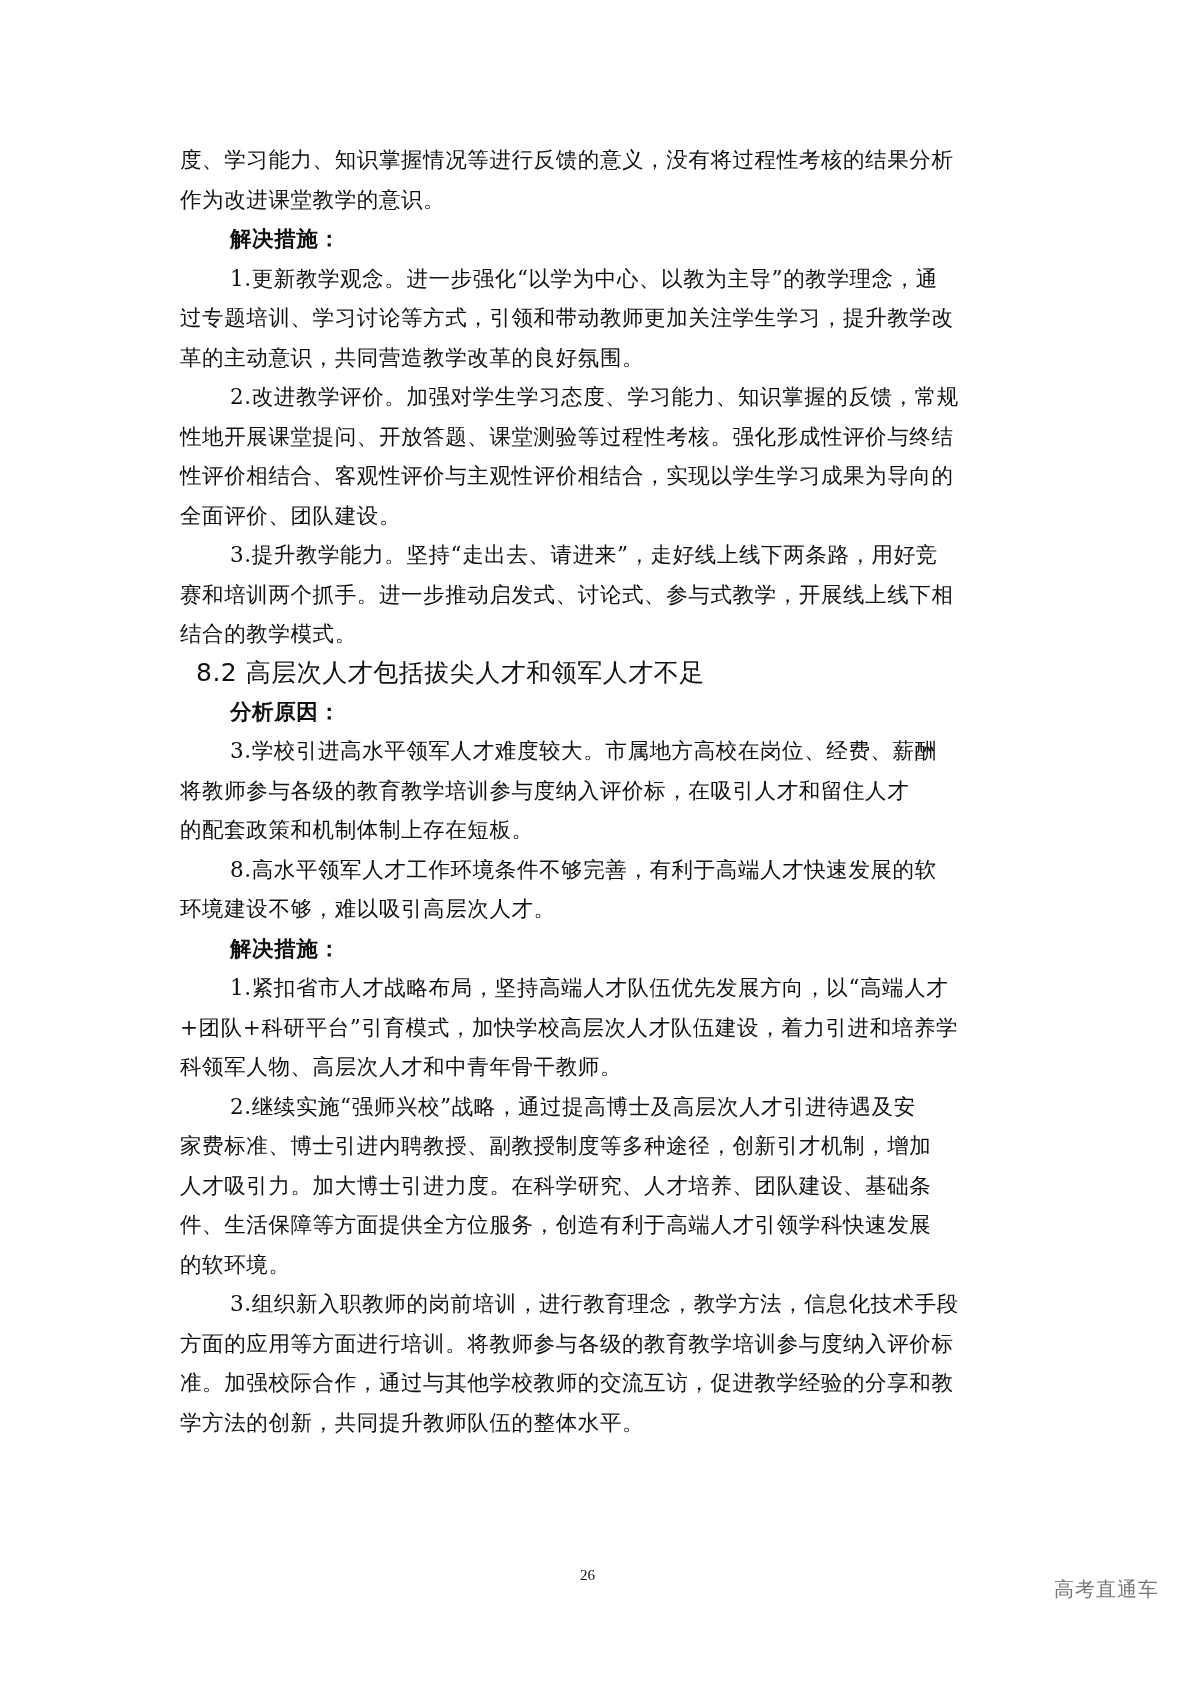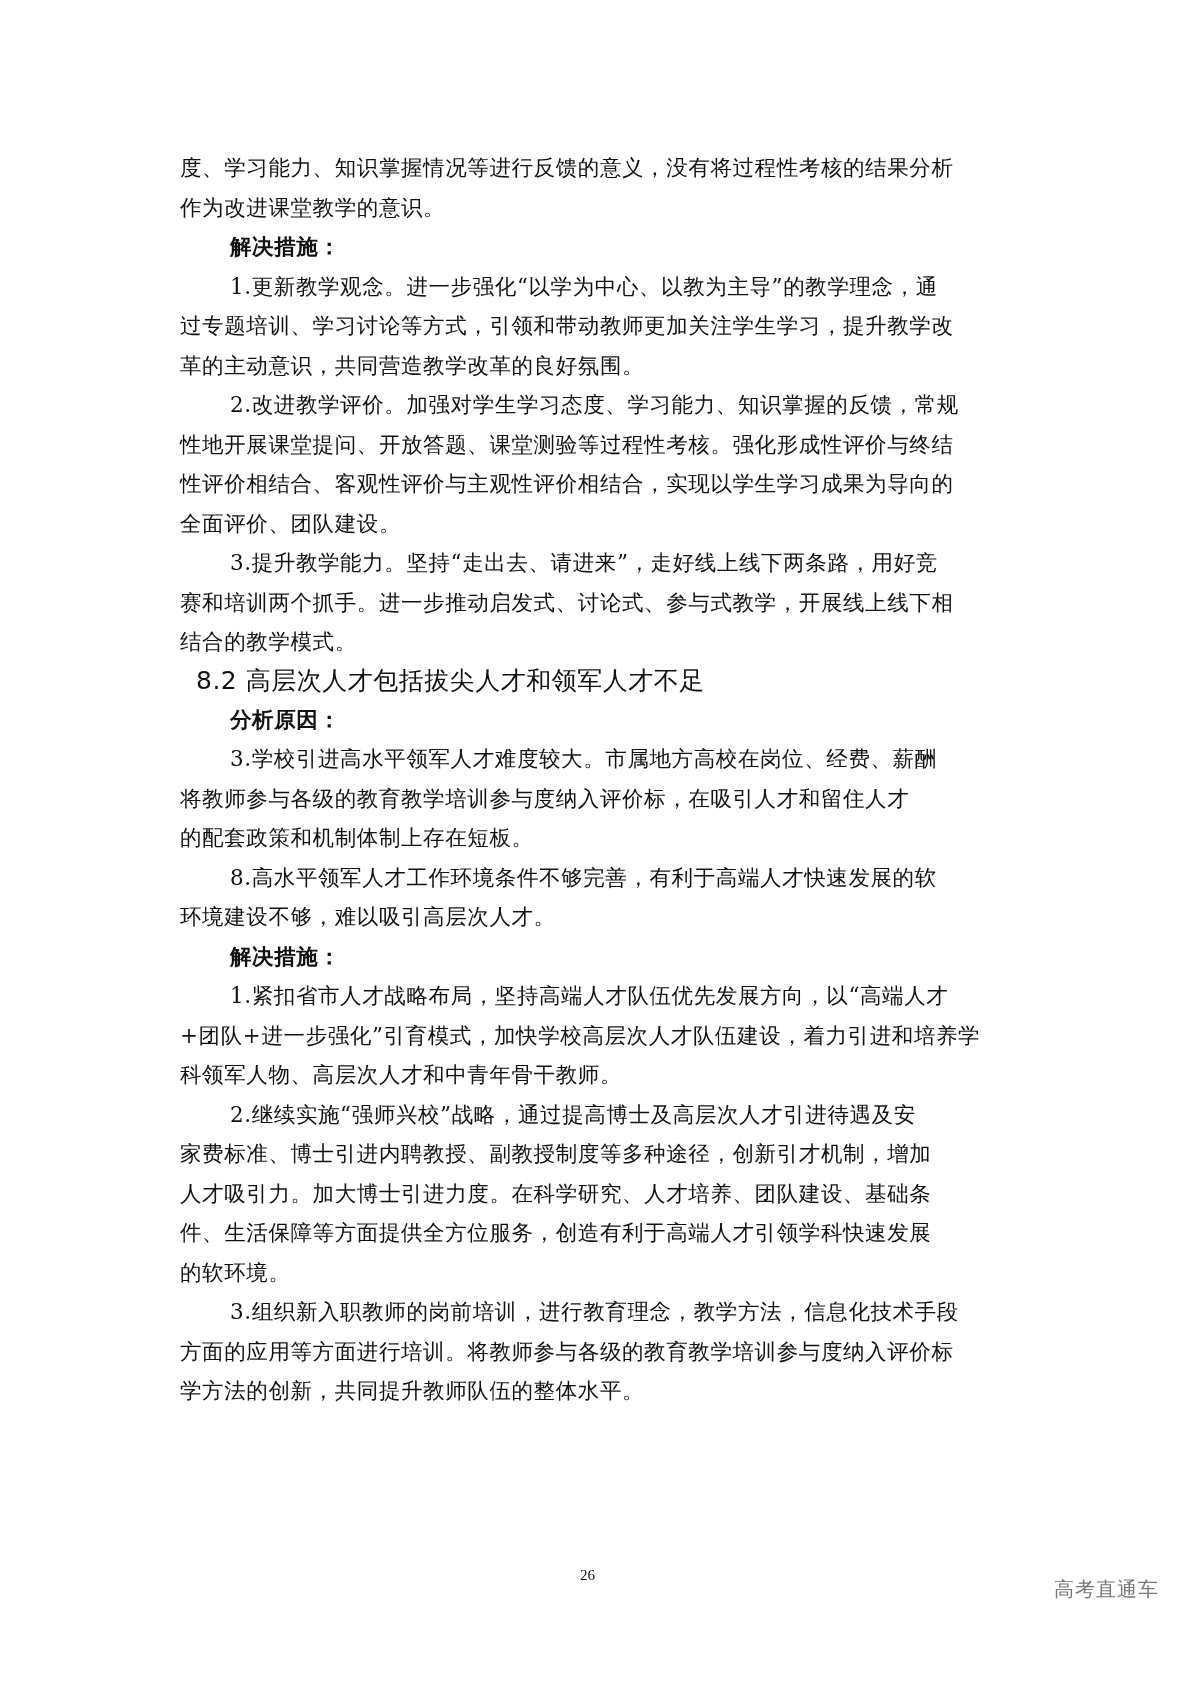--- a/index.html
+++ b/index.html
@@ -1,17 +1,17 @@
 <!DOCTYPE html>
 <html><head>
 <meta charset="utf-8">
 <style>
   html, body { margin: 0; padding: 0; background: #ffffff; }
   body { width: 1191px; height: 1684px; position: relative; overflow: hidden; font-family: "DejaVu Serif", "Liberation Serif", serif; color: #111; }
-  .page { position: absolute; left: 180px; top: 148px; width: 832px; }
+  .page { position: absolute; left: 180px; top: 140px; width: 832px; }
   .line { font-size: 21.5px; line-height: 39.5px; height: 39.5px; white-space: nowrap; letter-spacing: 0.6px; }
   .indent { padding-left: 50px; }
   .bold { font-weight: bold; font-family: "DejaVu Sans", "Liberation Sans", sans-serif; }
   .heading { font-family: "DejaVu Sans", "Liberation Sans", sans-serif; font-size: 25px; line-height: 38px; height: 38px; letter-spacing: 0.5px; margin-left: 16px; }
   .page-number { position: absolute; left: 580px; top: 1567px; font-family: Liberation Serif, serif; font-size: 15px; color: #111; }
   .watermark { position: absolute; left: 1054px; top: 1576px; font-family: "DejaVu Sans", sans-serif; font-size: 20px; color: #777; letter-spacing: 1px; }
 </style>
 </head>
 <body>
 
@@ -31,26 +31,27 @@
   <div class="line">结合的教学模式。</div>
   <div class="heading">8.2 高层次人才包括拔尖人才和领军人才不足</div>
   <div class="line indent bold">分析原因：</div>
   <div class="line indent">3.学校引进高水平领军人才难度较大。市属地方高校在岗位、经费、薪酬</div>
   <div class="line">将教师参与各级的教育教学培训参与度纳入评价标，在吸引人才和留住人才</div>
   <div class="line">的配套政策和机制体制上存在短板。</div>
   <div class="line indent">8.高水平领军人才工作环境条件不够完善，有利于高端人才快速发展的软</div>
   <div class="line">环境建设不够，难以吸引高层次人才。</div>
   <div class="line indent bold">解决措施：</div>
   <div class="line indent">1.紧扣省市人才战略布局，坚持高端人才队伍优先发展方向，以“高端人才</div>
-  <div class="line">+团队+进一步强化”引育模式，加快学校高层次人才队伍建设，着力引进和培养学</div>
+  <div class="line">+团队+科研平台”引育模式，加快学校高层次人才队伍建设，着力引进和培养学</div>
   <div class="line">科领军人物、高层次人才和中青年骨干教师。</div>
   <div class="line indent">2.继续实施“强师兴校”战略，通过提高博士及高层次人才引进待遇及安</div>
   <div class="line">家费标准、博士引进内聘教授、副教授制度等多种途径，创新引才机制，增加</div>
   <div class="line">人才吸引力。加大博士引进力度。在科学研究、人才培养、团队建设、基础条</div>
   <div class="line">件、生活保障等方面提供全方位服务，创造有利于高端人才引领学科快速发展</div>
   <div class="line">的软环境。</div>
   <div class="line indent">3.组织新入职教师的岗前培训，进行教育理念，教学方法，信息化技术手段</div>
   <div class="line">方面的应用等方面进行培训。将教师参与各级的教育教学培训参与度纳入评价标</div>
+  <div class="line">准。加强校际合作，通过与其他学校教师的交流互访，促进教学经验的分享和教</div>
   <div class="line">学方法的创新，共同提升教师队伍的整体水平。</div>
 </div>
 
 <div class="page-number">26</div>
 <div class="watermark">高考直通车</div>
 
 </body></html>

